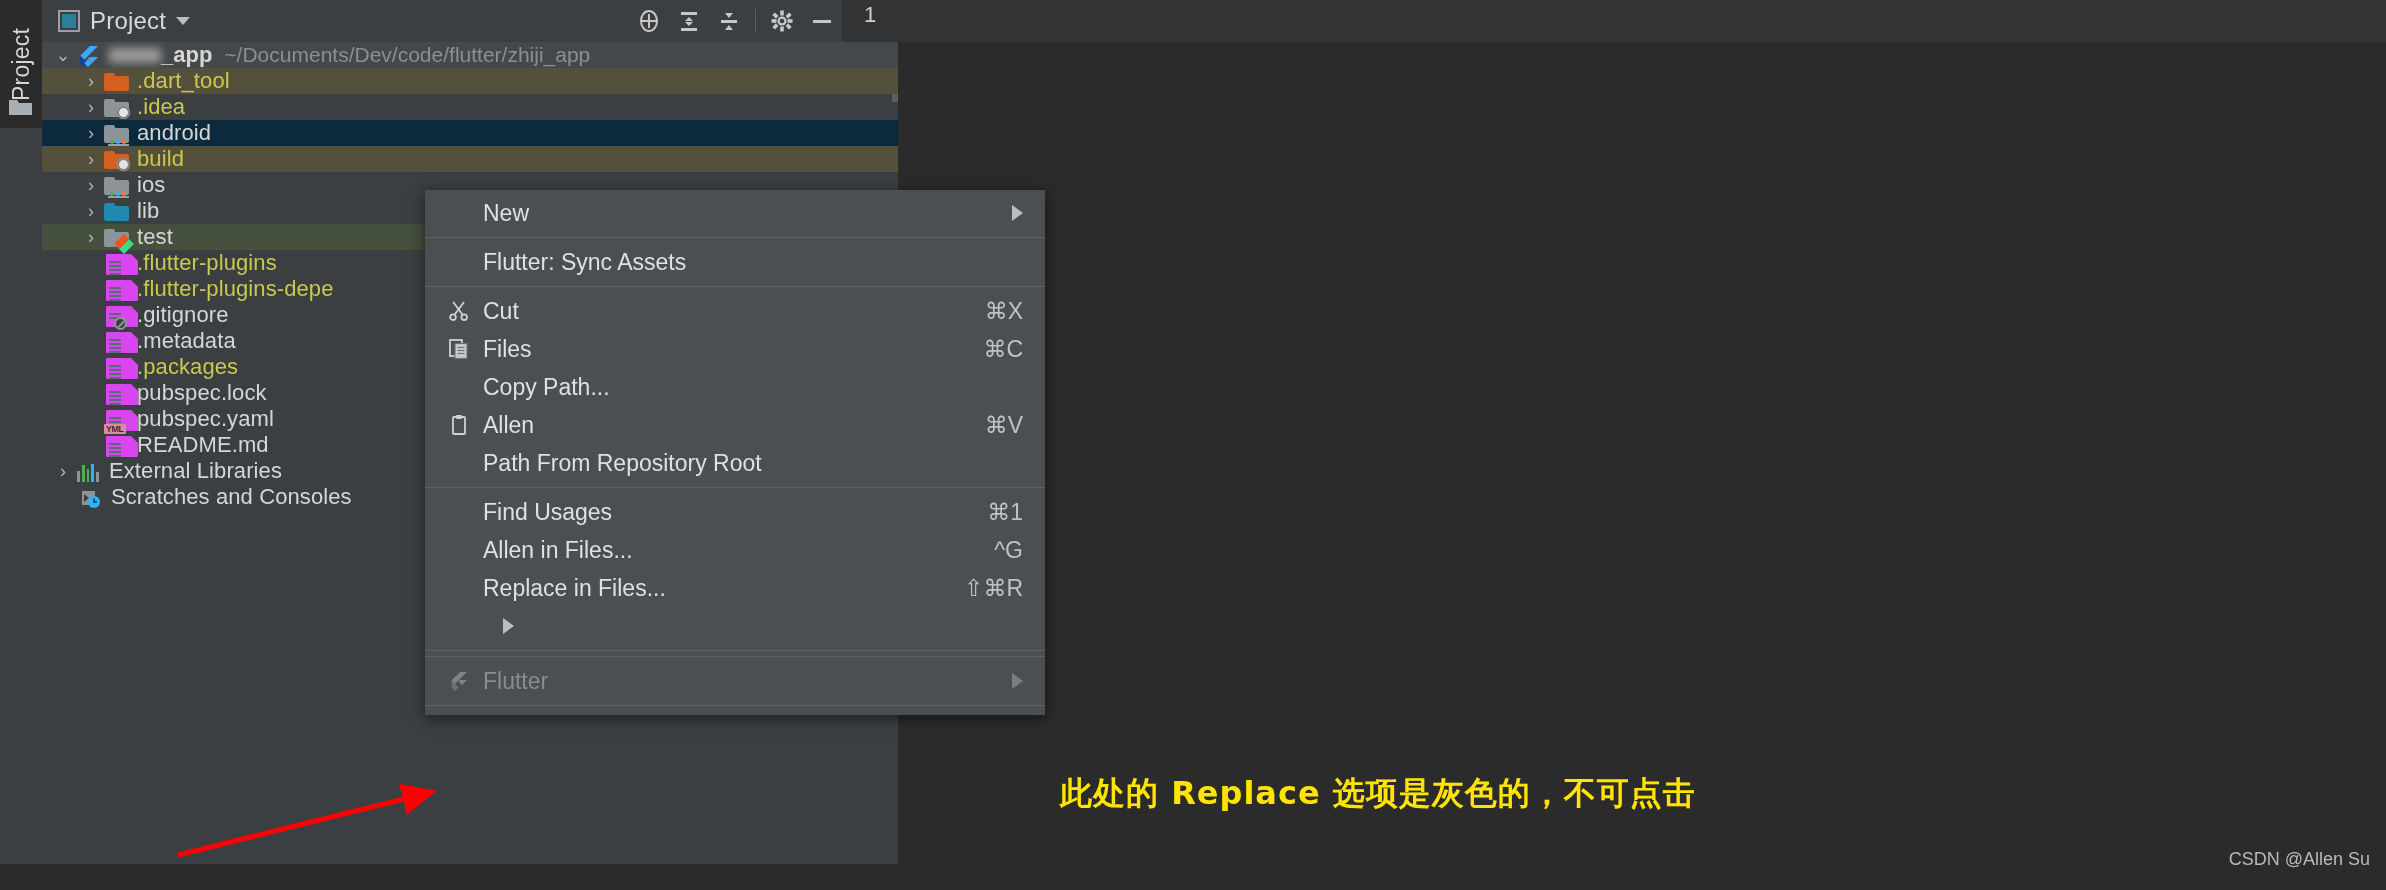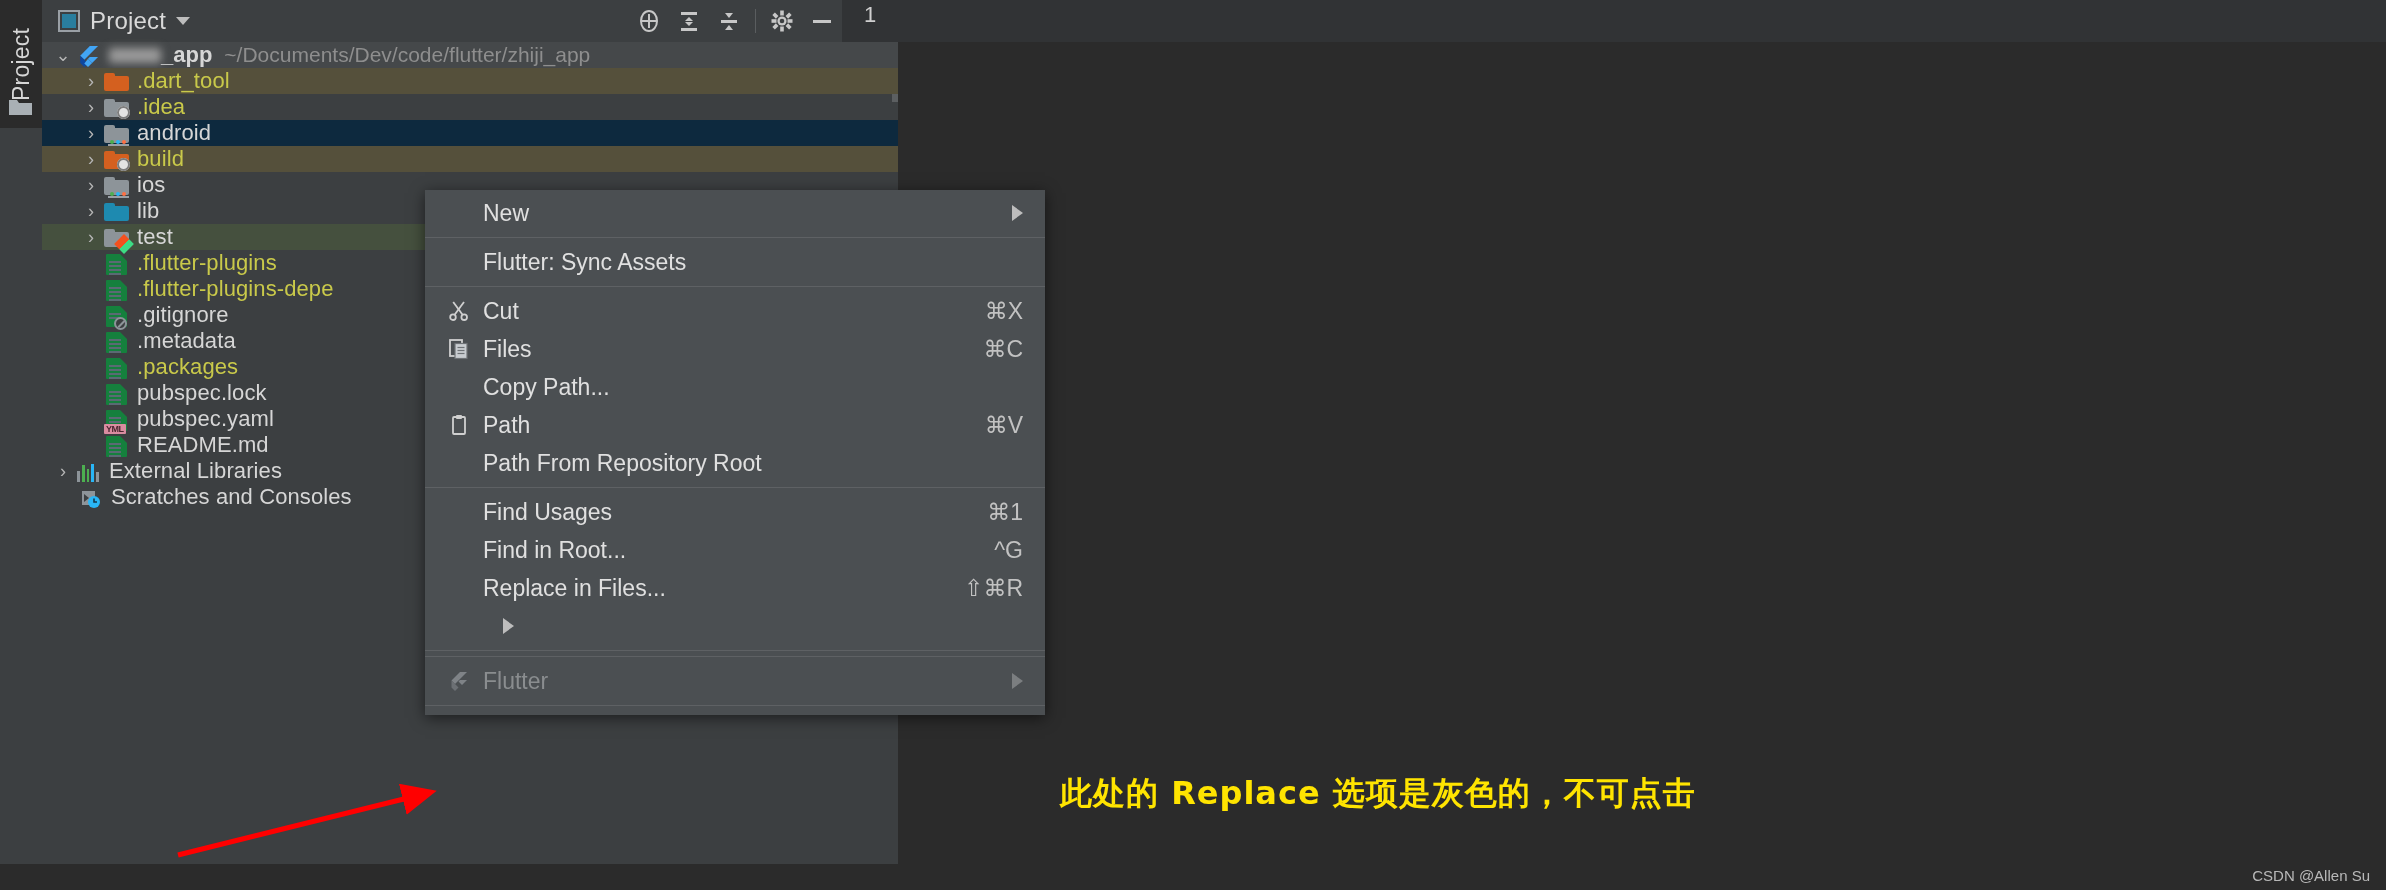--- a/index.html
+++ b/index.html
@@ -148,22 +148,22 @@
     position:absolute; right:-1px; bottom:-2px; width:13px; height:13px;
     border-radius:50%; background:#e3e3e3;
     box-shadow: inset 0 0 0 2px #7d7d7d;
   }
   .badge-dart {
     position:absolute; right:-2px; bottom:-4px; width:14px; height:14px;
     transform: rotate(45deg);
     background: linear-gradient(to right, #f4511e 0 50%, #3ddc84 50% 100%);
   }
   .doc {
-    position:absolute; left:2px; top:2px; width:21px; height:21px;
-    background:#15803d; border-radius:1px;text-decoration:underline;
+    position:absolute; left:2px; top:2px; width:32px; height:21px;
+    background:#d946ef; border-radius:1px;text-decoration:underline;
   }
   .doc::before {
     content:""; position:absolute; right:0; top:0;
     border-left:7px solid transparent; border-top:7px solid #3c3f41;
   }
   .doc .lines {
     position:absolute; left:3px; top:7px; width:12px;
   }
   .doc .lines i { display:block; height:2px; background:#5a6a74; margin-bottom:2px; }
   .doc-badge-yml {
@@ -234,22 +234,22 @@
   .annot-text {
     position:absolute; left:1060px; top:772px;
     color:#ffe400;
     font-size:32px; font-weight:bold;
     letter-spacing:1px;
     white-space:nowrap;
     font-family:"DejaVu Sans","Liberation Sans",sans-serif;
   }
   .annot-arrow { position:absolute; left:160px; top:745px; width:320px; height:130px; }
   .watermark {
-    position:absolute; right:16px; bottom:6px;
-    color:#b9b9b9; font-size:15px;
+    position:absolute; right:16px; bottom:20px;
+    color:#b9b9b9; font-size:18px;
     font-family:"Liberation Sans", sans-serif;
   }
   .bottom-bar {
     position:absolute; left:0; bottom:0; width:2386px; height:26px;
     background:#2b2b2b;
   }
   .scrollbar-v {
     position:absolute; right:0; top:42px; width:6px; height:60px;
     background:#5c5f61;
   }
@@ -646,39 +646,39 @@
       <span class="ctx-label">Copy Path...</span>
     </div>
 
     <div class="ctx-item">
       <span class="ctx-icon">
         <svg width="24" height="24" viewBox="0 0 24 24">
           <rect x="6" y="4" width="12" height="17" fill="none" stroke="#d0d0d0" stroke-width="1.8" rx="1"></rect>
           <rect x="9" y="2" width="6" height="4" fill="#d0d0d0" rx="1"></rect>
         </svg>
       </span>
-      <span class="ctx-label">Path</span>
+      <span class="ctx-label">Allen</span>
       <span class="ctx-shortcut">⌘V</span>
     </div>
 
     <div class="ctx-item">
       <span class="ctx-icon empty"></span>
       <span class="ctx-label">Path From Repository Root</span>
     </div>
     <div class="ctx-sep"></div>
 
     <div class="ctx-item">
       <span class="ctx-icon empty"></span>
       <span class="ctx-label">Find Usages</span>
       <span class="ctx-shortcut">⌘1</span>
     </div>
 
     <div class="ctx-item">
       <span class="ctx-icon empty"></span>
-      <span class="ctx-label">Find in Root...</span>
+      <span class="ctx-label">Allen in Files...</span>
       <span class="ctx-shortcut">^G</span>
     </div>
 
     <div class="ctx-item">
       <span class="ctx-icon empty"></span>
       <span class="ctx-label">Replace in Files...</span>
       <span class="ctx-shortcut">⇧⌘R</span>
     </div>
 
     <div class="ctx-item">

